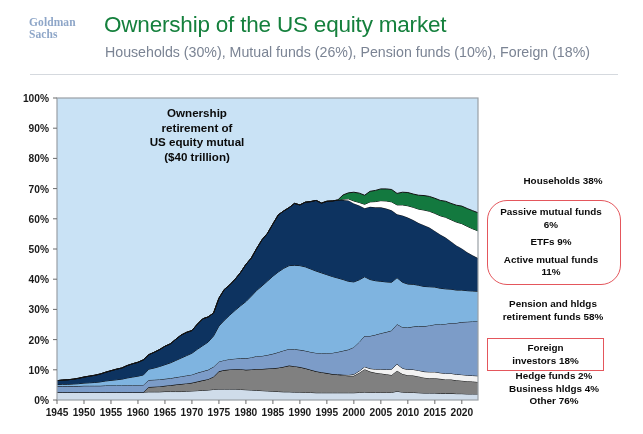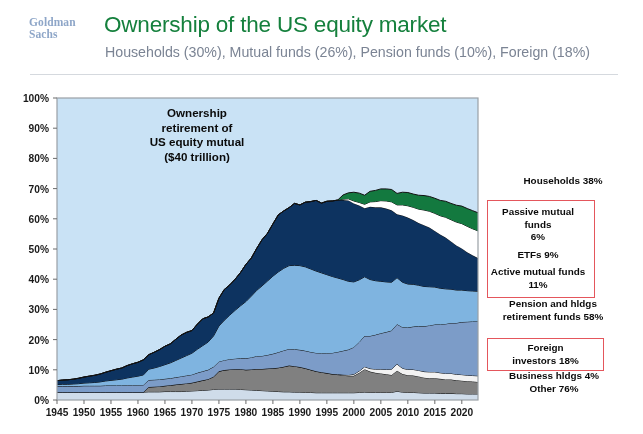--- a/index.html
+++ b/index.html
@@ -96,21 +96,21 @@
     font-size: 9.9px;
     font-weight: bold;
     color: #0b0b0b;
     line-height: 12.6px;
   }
   .boxed {
     border: 1.3px solid #e4565c;
     box-sizing: border-box;
   }
   #lbl-households { left: 497px; top: 61px;  width: 132px; margin-top: 28px; }
-  #lbl-mutual     { left: 487px; top: 114px; width: 108px; padding: 5px 8px 5px 2px; }
+  #lbl-mutual     { left: 487px; top: 114px; width: 134px; padding: 5px 8px 5px 2px; border-radius: 20px; }
   #lbl-mutual .gap1 { height: 5px; }
   #lbl-mutual .gap2 { height: 5px; }
   #lbl-pension    { left: 490px; top: 212px; width: 126px; }
   #lbl-foreign    { left: 487px; top: 252px; width: 117px; padding: 3px 20px; }
   #lbl-other      { left: 492px; top: 284px; width: 124px; }
 </style>
 </head>
 <body>
 
 <div id="header">
@@ -223,16 +223,17 @@
   <div class="side-label" id="lbl-pension">
     <div>Pension and hldgs</div>
     <div>retirement funds 58%</div>
   </div>
 
   <div class="side-label boxed" id="lbl-foreign">
     <div>Foreign investors 18%</div>
   </div>
 
   <div class="side-label" id="lbl-other">
+    <div>Hedge funds 2%</div>
     <div>Business hldgs 4%</div>
     <div>Other 76%</div>
   </div>
 </div>
 
 </body></html>

